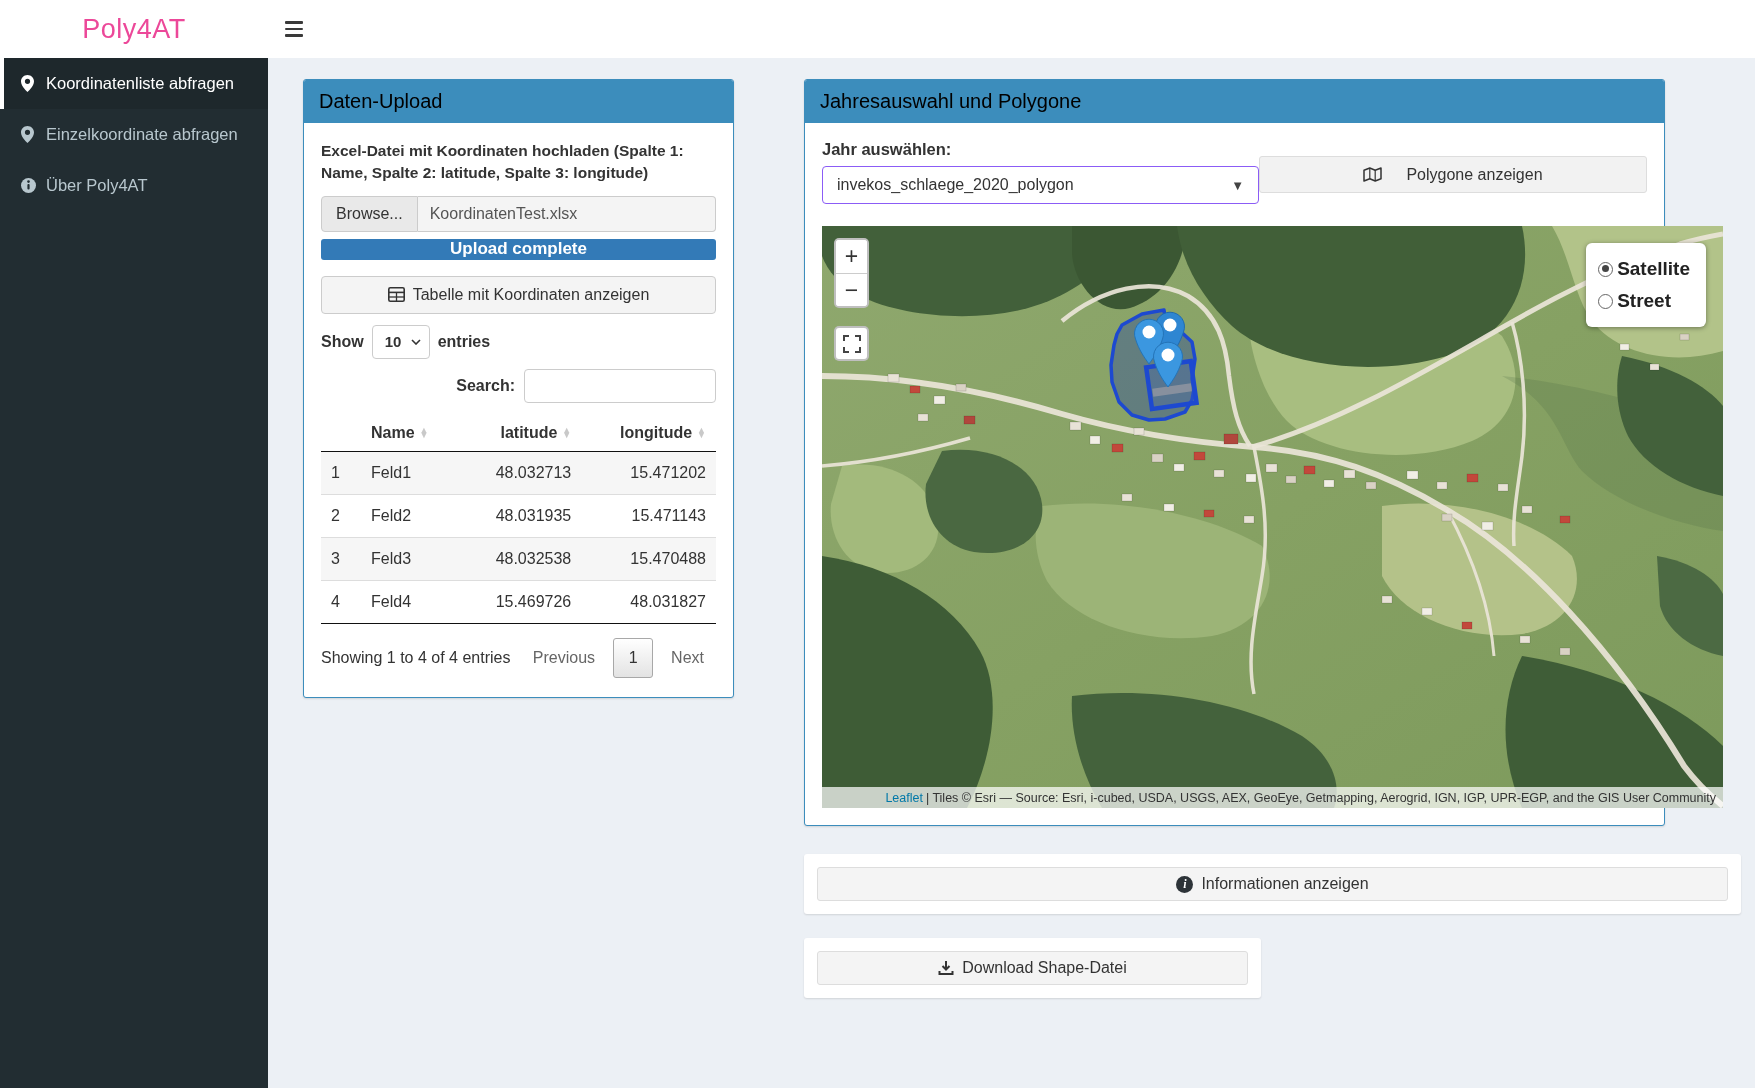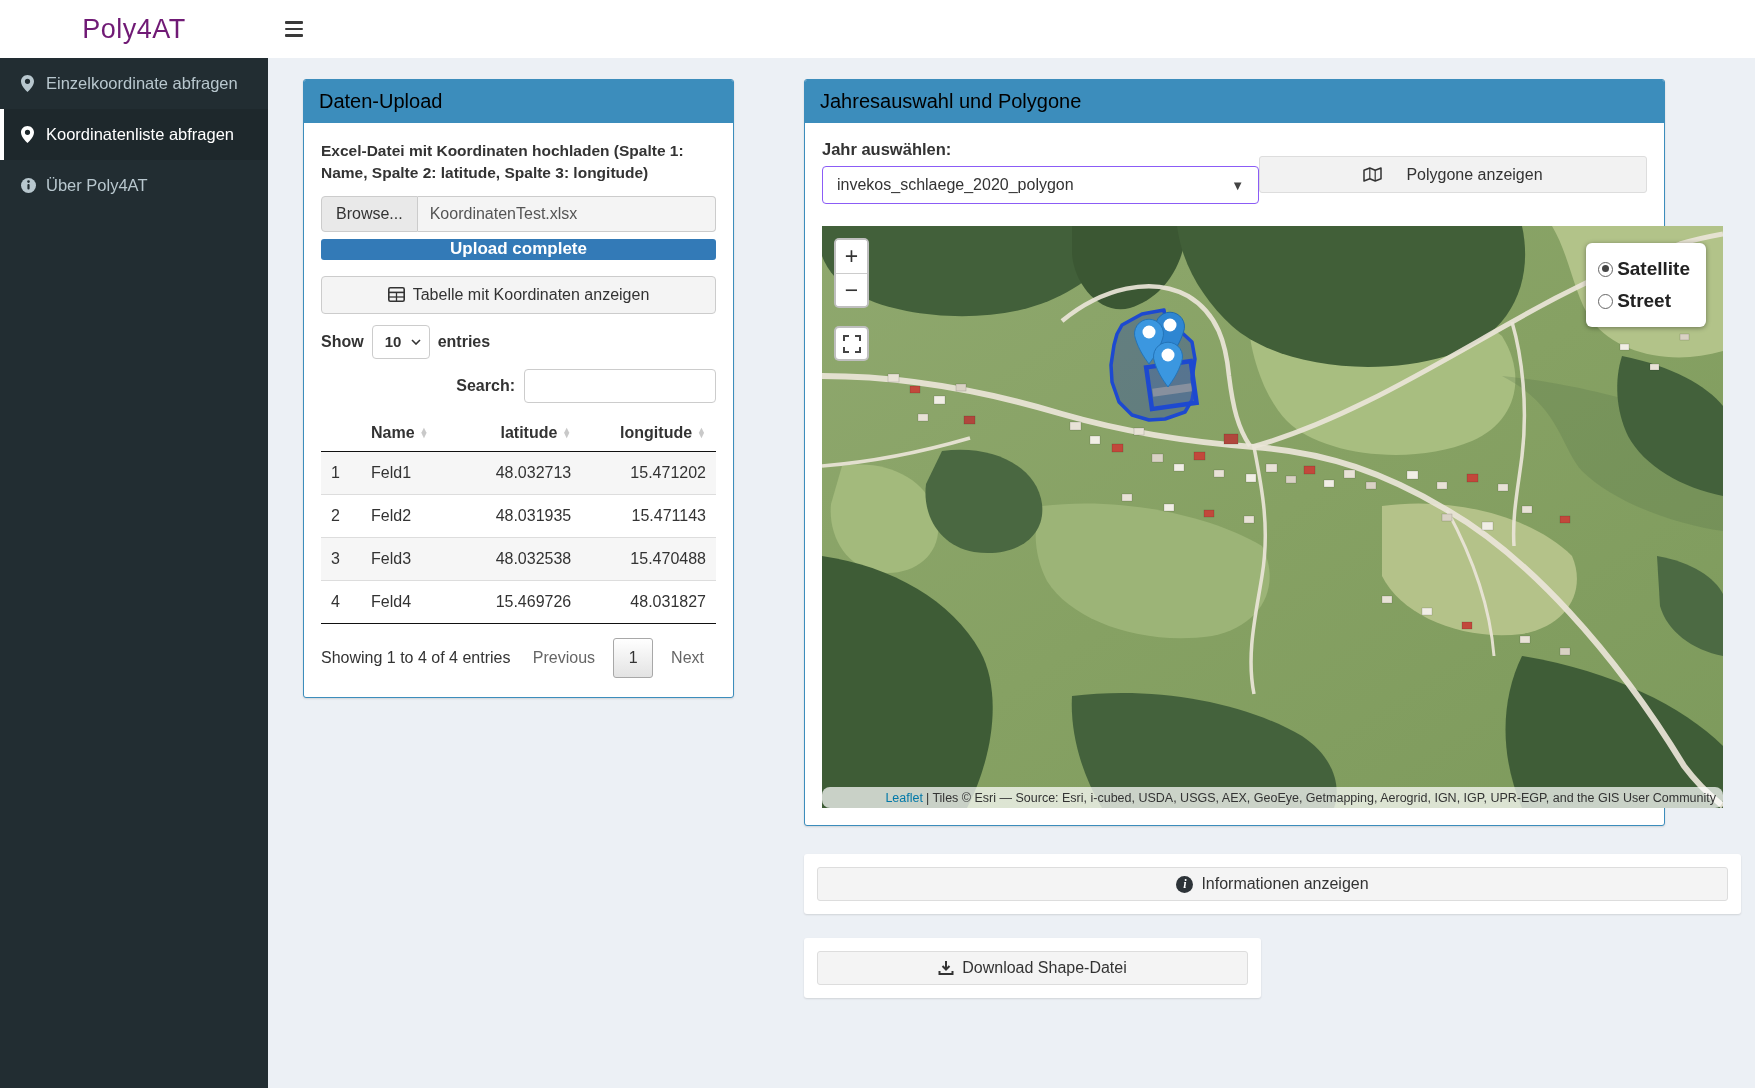--- a/index.html
+++ b/index.html
@@ -10,21 +10,21 @@
     color:#333;
     overflow:hidden;
   }
   .app { position:relative; width:1755px; height:1088px; }
 
   
   .header { position:absolute; top:0; left:0; width:1755px; height:58px; background:#fff; z-index:20; }
   .logo {
     position:absolute; top:0; left:0; width:268px; height:58px; background:#fff;
     display:flex; align-items:center; justify-content:center;
-    font-size:27px; color:#701a75; letter-spacing:0.5px;
+    font-size:27px; color:#ec4899; letter-spacing:0.5px;
   }
   .hamburger {
     position:absolute; left:268px; top:0; width:52px; height:58px;
     display:flex; flex-direction:column; align-items:center; justify-content:center; gap:4px;
     cursor:pointer;
   }
   .hamburger span { display:block; width:18px; height:2.5px; background:#3a3a3a; border-radius:1px; }
 
   
   .sidebar { position:absolute; top:58px; left:0; width:268px; height:1030px; background:#222d32; }
@@ -132,21 +132,21 @@
     position:absolute; top:17px; right:17px; background:#fff; border-radius:6px;
     box-shadow:0 1px 5px rgba(0,0,0,0.4); padding:10px 14px 10px 10px; z-index:5;
   }
   .layer-opt { display:flex; align-items:center; gap:4px; padding:5px 2px; font-size:19px; font-weight:bold; color:#222; cursor:pointer; }
   .radio { width:15px; height:15px; border:1.5px solid #666; border-radius:50%; position:relative; background:#fff; }
   .radio.sel::after { content:""; position:absolute; top:2.5px; left:2.5px; width:7px; height:7px; background:#444; border-radius:50%; }
 
   .attribution {
     position:absolute; bottom:0; left:0; right:0; height:21px; background:rgba(255,255,255,0.72);
     display:flex; align-items:center; justify-content:flex-end; padding:0 7px; font-size:12.5px; color:#333;
-    z-index:5; white-space:nowrap;border-radius:8px;
+    z-index:5; white-space:nowrap;
   }
   .attribution a { color:#0078a8; text-decoration:none; cursor:pointer; margin-right:3px; }
 
   
   .card { background:#fff; border-radius:3px; box-shadow:0 1px 2px rgba(0,0,0,0.12); padding:13px; }
   .card-info { margin-top:28px; width:937px; }
   .card-download { margin-top:24px; width:457px; }
   .btn-card {
     width:100%; height:34px; background:#f4f4f4; border:1px solid #ddd; border-radius:3px;
     display:flex; align-items:center; justify-content:center; gap:8px; font-size:16px; color:#333; cursor:pointer;
@@ -165,35 +165,35 @@
   <div class="header">
     <div class="logo">Poly4AT</div>
     <div class="hamburger">
       <span></span>
         <span></span>
         <span></span>
     </div>
   </div>
 
   <div class="sidebar">
+    <div class="side-item active">
+      <span class="sicon">
+        <svg width="13" height="17" viewBox="0 0 13 17">
+            <path fill="currentColor" d="M6.5 0C2.9 0 0 2.9 0 6.4c0 4.8 6.5 10.6 6.5 10.6S13 11.2 13 6.4C13 2.9 10.1 0 6.5 0zm0 8.9a2.6 2.6 0 1 1 0-5.2 2.6 2.6 0 0 1 0 5.2z"></path>
+          </svg>
+      </span>
+      <span>Koordinatenliste abfragen</span>
+    </div>
     <div class="side-item">
       <span class="sicon">
         <svg width="13" height="17" viewBox="0 0 13 17">
             <path fill="currentColor" d="M6.5 0C2.9 0 0 2.9 0 6.4c0 4.8 6.5 10.6 6.5 10.6S13 11.2 13 6.4C13 2.9 10.1 0 6.5 0zm0 8.9a2.6 2.6 0 1 1 0-5.2 2.6 2.6 0 0 1 0 5.2z"></path>
           </svg>
       </span>
       <span>Einzelkoordinate abfragen</span>
-    </div>
-    <div class="side-item active">
-      <span class="sicon">
-        <svg width="13" height="17" viewBox="0 0 13 17">
-            <path fill="currentColor" d="M6.5 0C2.9 0 0 2.9 0 6.4c0 4.8 6.5 10.6 6.5 10.6S13 11.2 13 6.4C13 2.9 10.1 0 6.5 0zm0 8.9a2.6 2.6 0 1 1 0-5.2 2.6 2.6 0 0 1 0 5.2z"></path>
-          </svg>
-      </span>
-      <span>Koordinatenliste abfragen</span>
     </div>
     <div class="side-item">
       <span class="sicon">
         <svg width="15" height="15" viewBox="0 0 15 15">
             <circle cx="7.5" cy="7.5" r="7.5" fill="currentColor"></circle>
             <rect x="6.4" y="6" width="2.2" height="5.4" rx="1" fill="#222d32"></rect>
             <circle cx="7.5" cy="3.6" r="1.3" fill="#222d32"></circle>
           </svg>
       </span>
       <span>Über Poly4AT</span>

